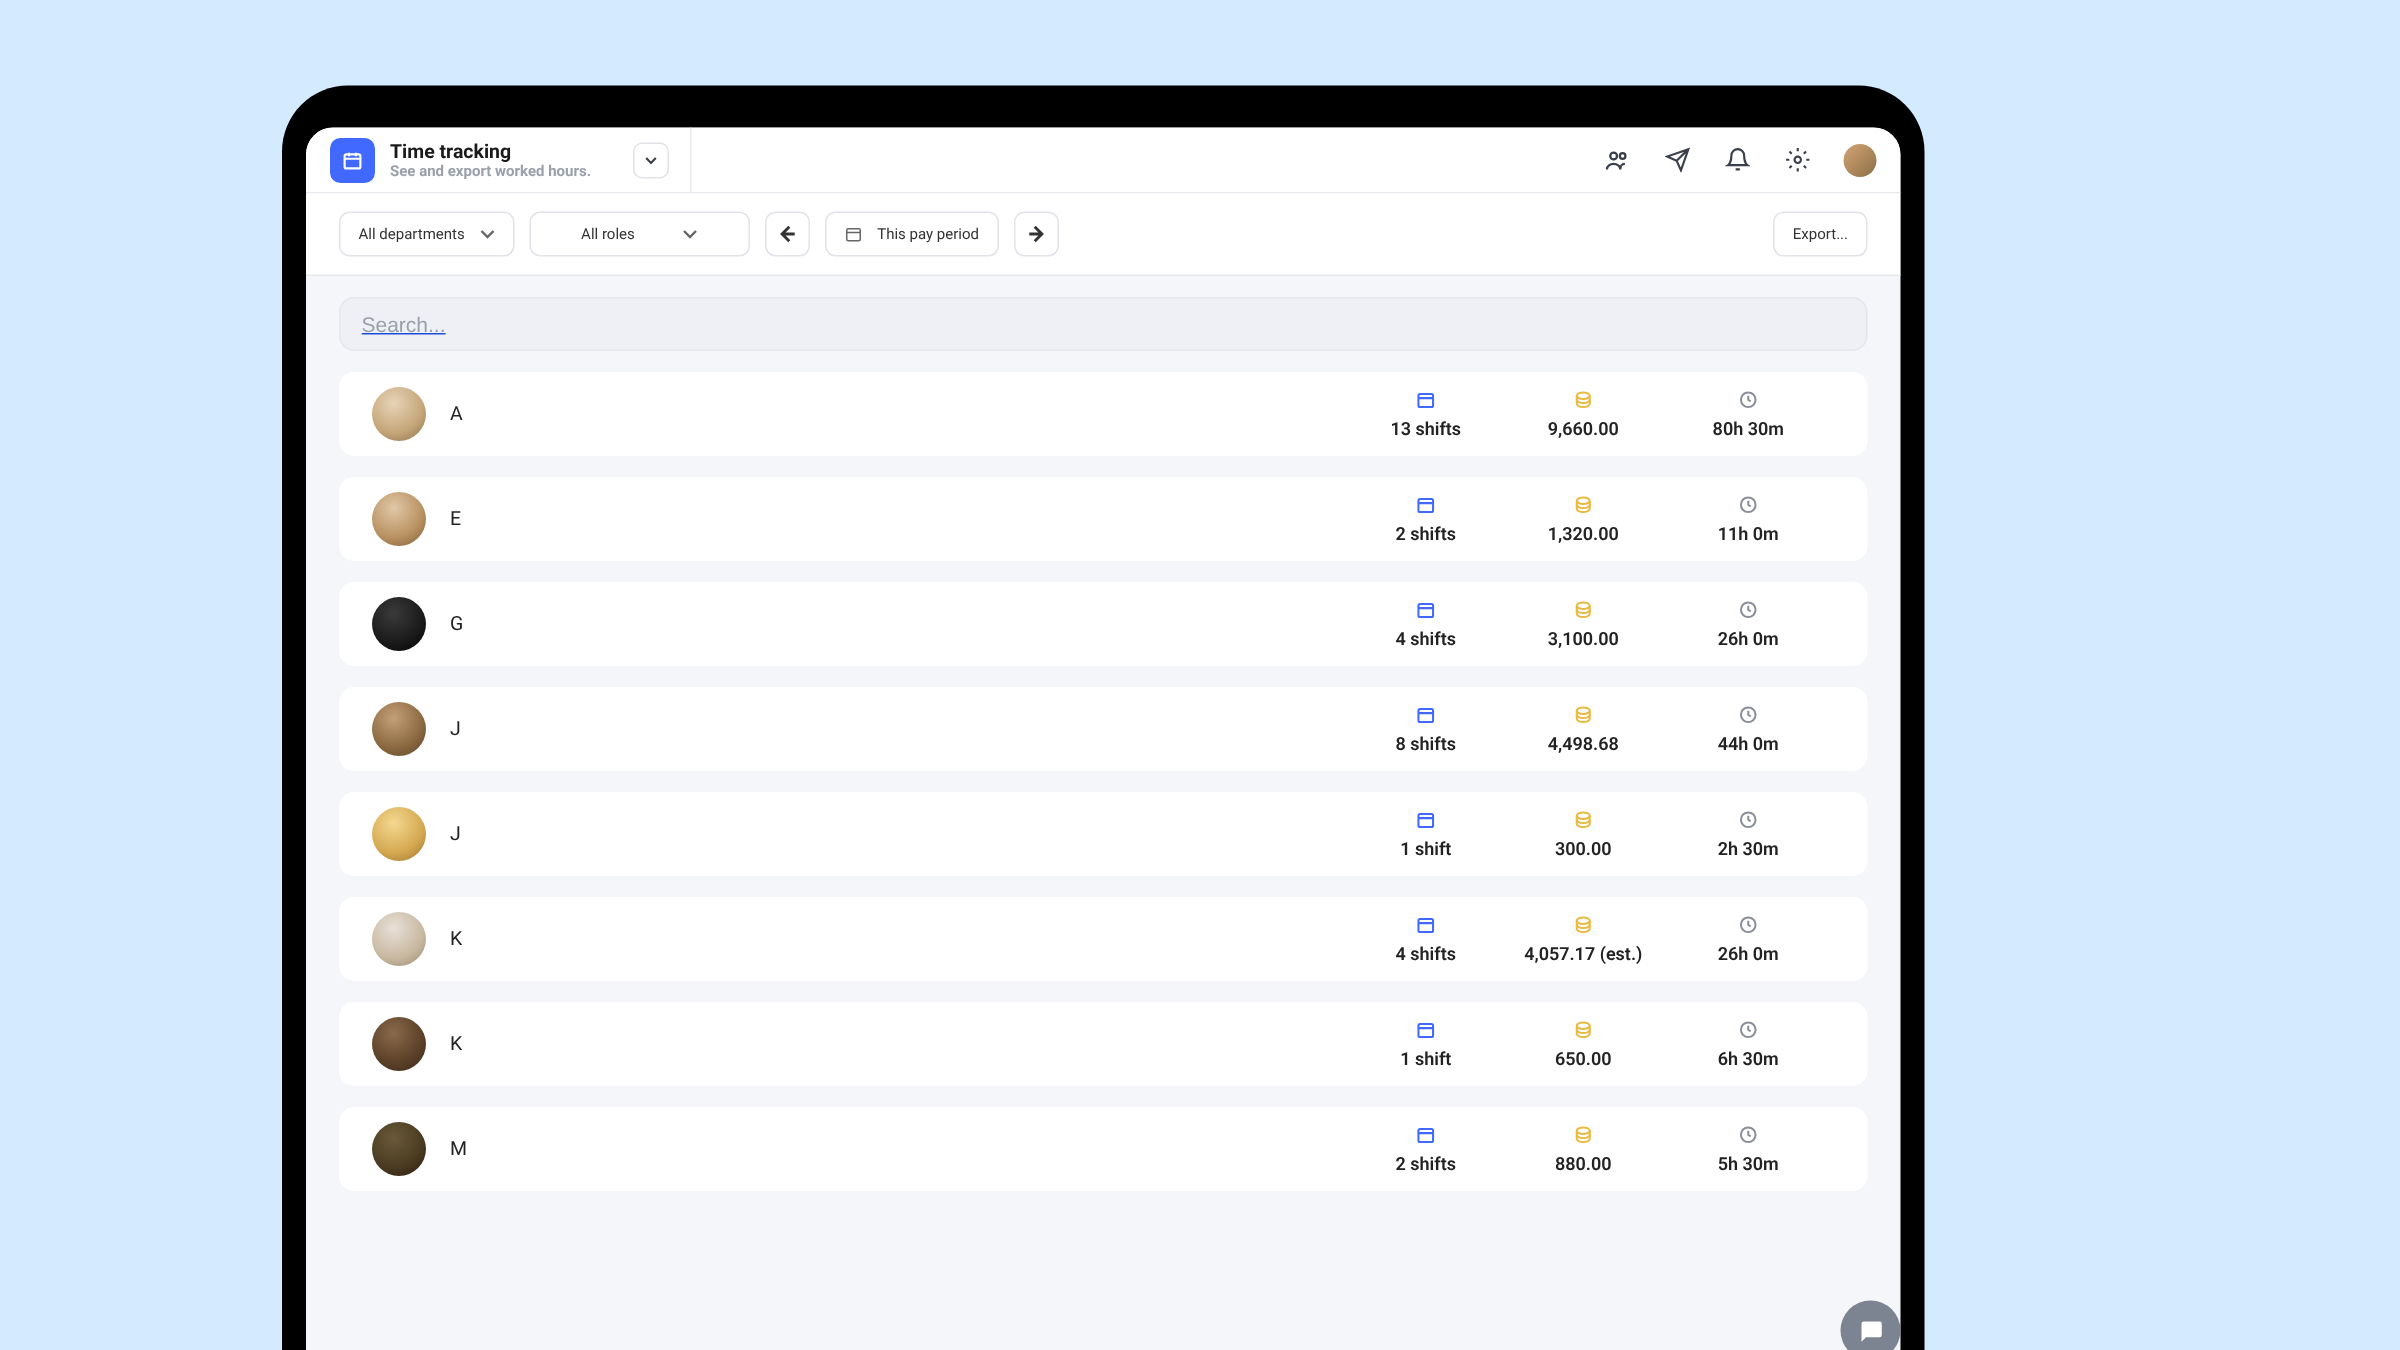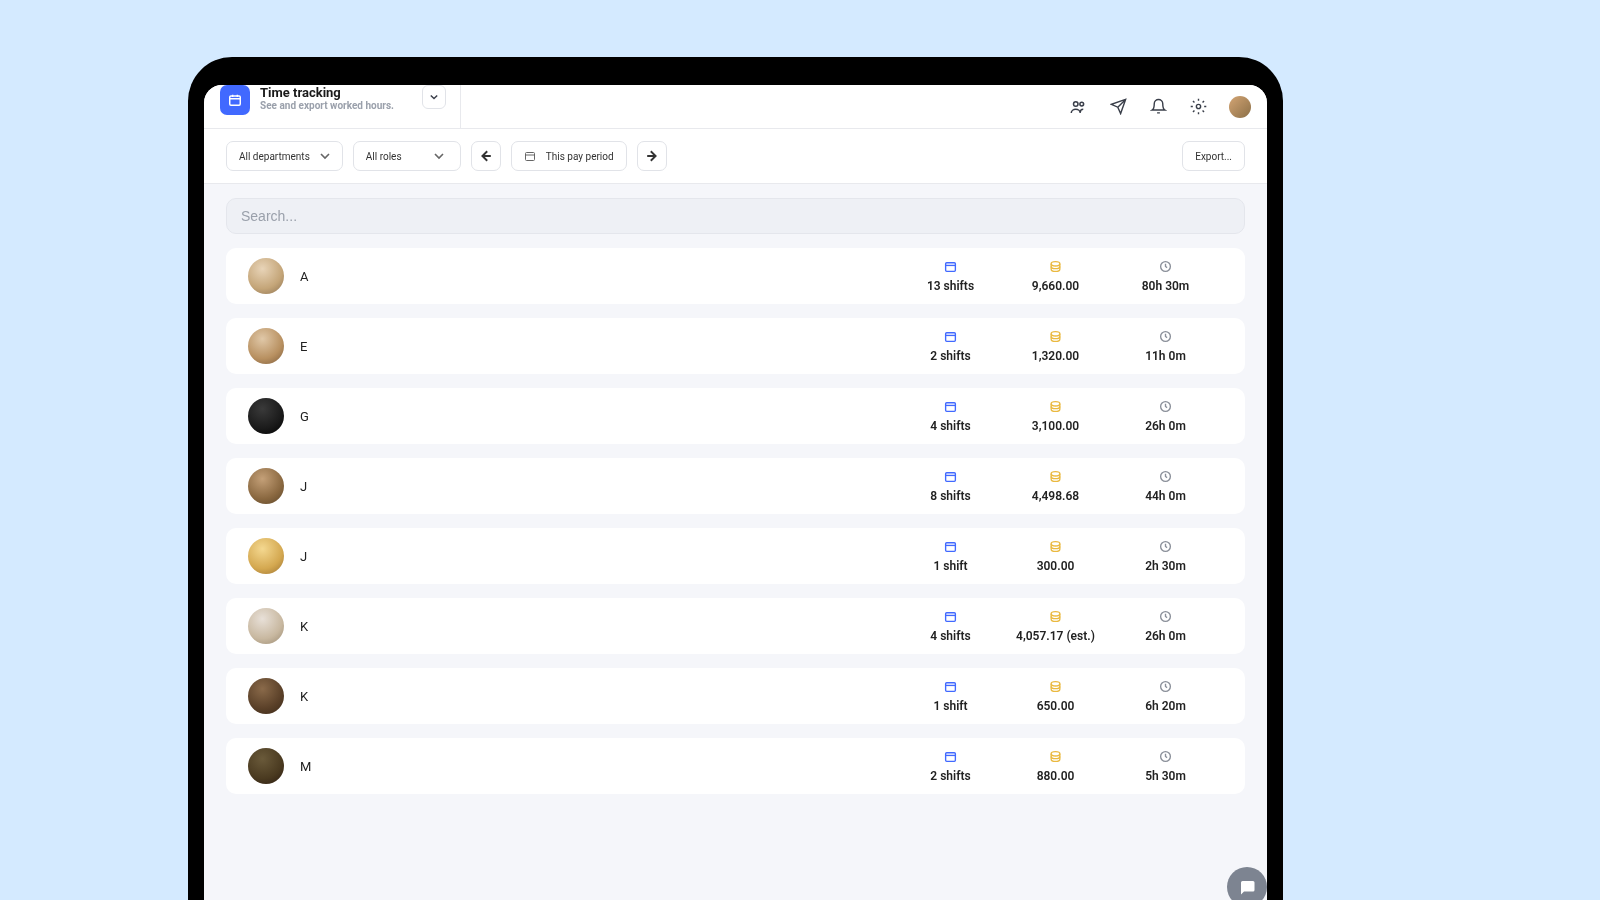--- a/index.html
+++ b/index.html
@@ -28,20 +28,21 @@
   border-radius: 18px 18px 0 0;
   overflow: hidden;
   display: flex;
   flex-direction: column;
 }
 .header {
   background: #fff;
   height: 44px;
   border-bottom: 1px solid #e8e9ed;
   display: flex;
+  align-items: center;
   padding: 0 16px;
 }
 .app-icon {
   width: 30px;
   height: 30px;
   background: #4169ff;
   border-radius: 7px;
   display: flex;
   align-items: center;
   justify-content: center;
@@ -87,21 +88,21 @@
   border-radius: 7px;
   height: 30px;
   padding: 0 12px;
   display: flex;
   align-items: center;
   font-size: 10px;
   color: #333;
   cursor: pointer;
   gap: 10px;
 }
-.filter-btn.wide { width: 108px; justify-content: flex-start; gap: 32px; }
+.filter-btn.wide { width: 147px; justify-content: center; gap: 32px; }
 .filter-btn.square { width: 30px; padding: 0; justify-content: center; }
 .chev { width: 10px; height: 10px; }
 .toolbar-spacer { flex: 1; }
 .content {
   flex: 1;
   padding: 14px 22px;
   overflow-y: auto;
   position: relative;
 }
 .search-box {
@@ -114,20 +115,21 @@
   padding: 0 14px;
   margin-bottom: 14px;
 }
 .search-box input {
   border: none;
   background: transparent;
   width: 100%;
   font-size: 14px;
   color: #1d4ed8;
   outline: none;
+  text-decoration: underline;
 }
 .search-box input::placeholder { color: #9aa0ab; }
 .row {
   background: #fff;
   border-radius: 10px;
   height: 56px;
   display: flex;
   align-items: center;
   padding: 0 22px;
   margin-bottom: 14px;
@@ -480,21 +482,21 @@
               </span>
               <span>650.00</span>
             </div>
             <div class="stat time">
               <span class="stat-icon ic-clock">
                 <svg width="13" height="13" viewBox="0 0 24 24" fill="none" stroke="currentColor" stroke-width="2.5">
                   <circle cx="12" cy="12" r="9"></circle>
                   <path d="M12 7v5l3 2"></path>
                 </svg>
               </span>
-              <span>6h 20m</span>
+              <span>6h 30m</span>
             </div>
           </div>
           <div class="row">
             <div class="row-avatar av8"></div>
             <div class="row-name">M</div>
             <div class="stat shifts">
               <span class="stat-icon ic-cal">
                 <svg width="13" height="13" viewBox="0 0 24 24" fill="none" stroke="currentColor" stroke-width="2.5">
                   <rect x="3" y="5" width="18" height="16" rx="2"></rect>
                   <line x1="3" y1="10" x2="21" y2="10"></line>

